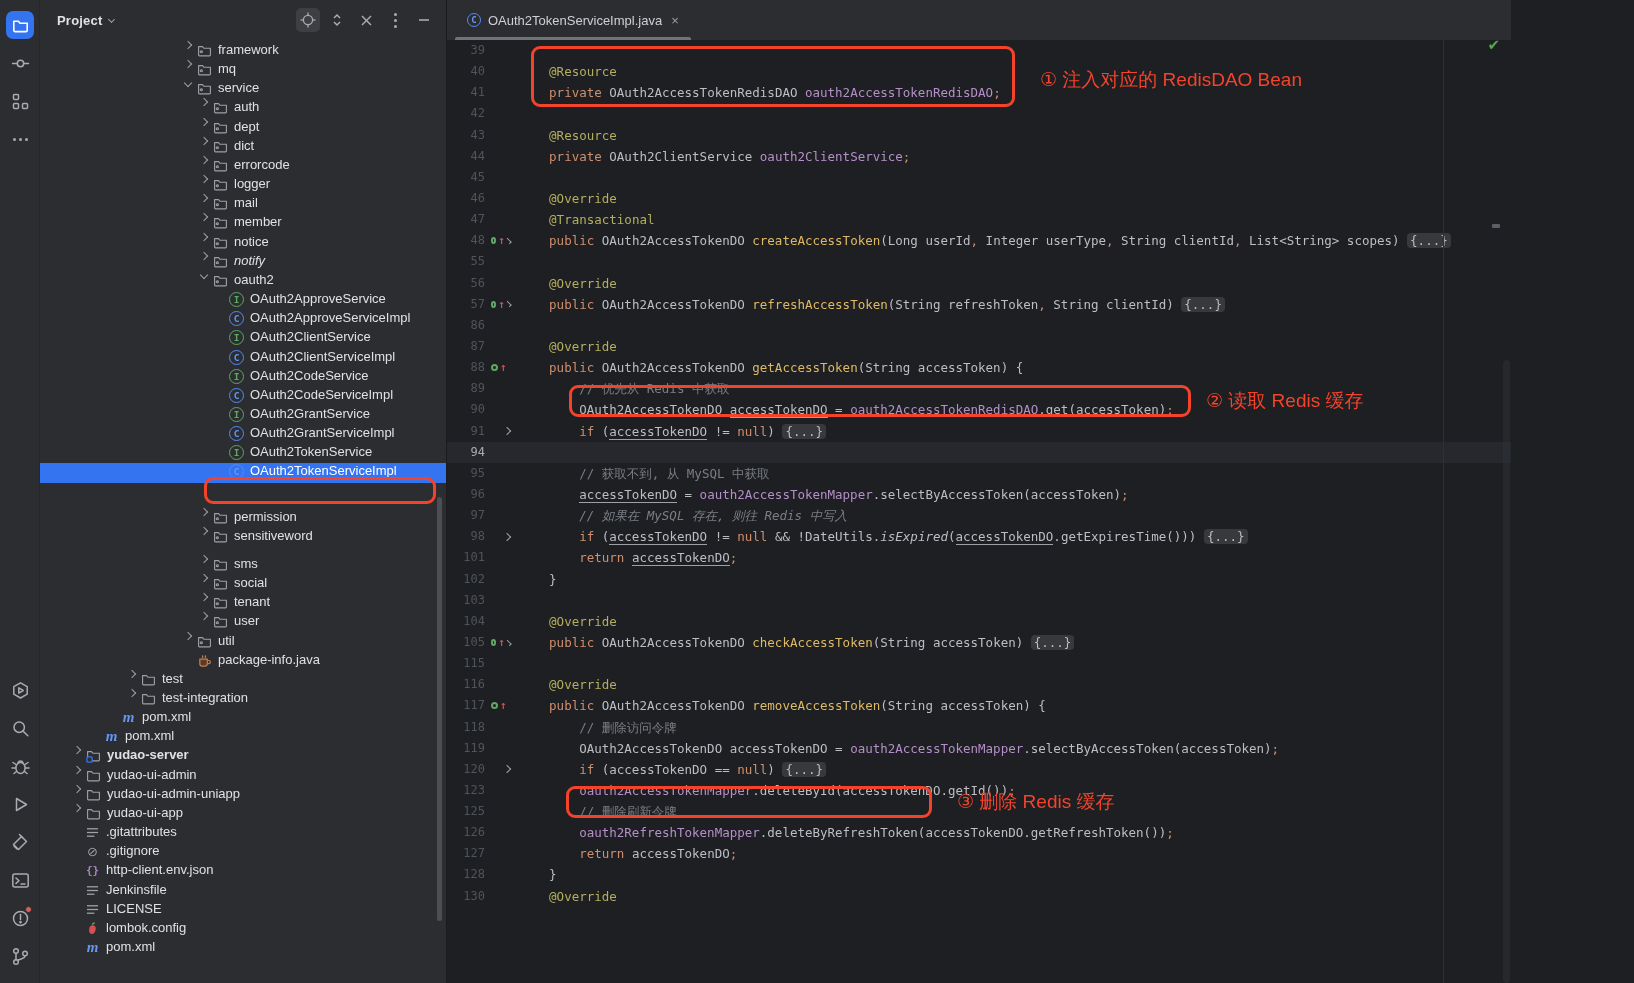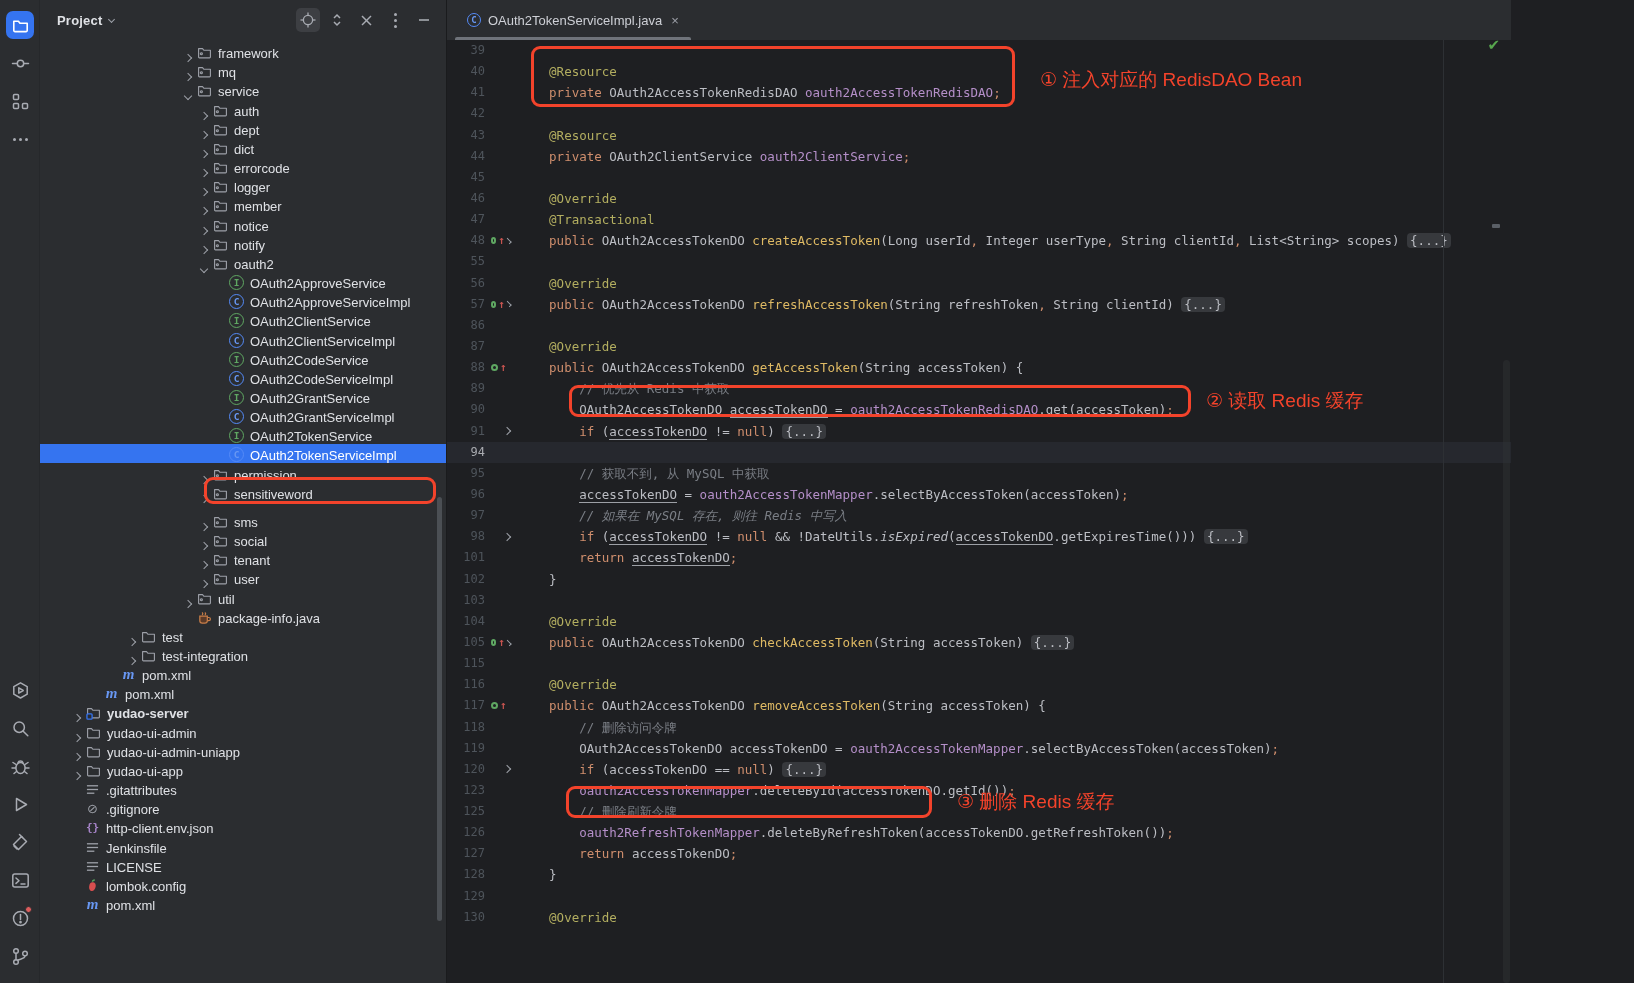--- a/index.html
+++ b/index.html
@@ -23,21 +23,21 @@
   .ppanel{position:absolute;left:40px;top:0;width:407px;height:983px;background:#2B2D30;border-right:1px solid #1A1B1D}
   .phead{height:40px;display:flex;align-items:center;padding:0 10px 0 17px;color:#DFE1E5}
   .phead .title{font-size:13px;font-weight:700;letter-spacing:.2px}
   .phead .sp{flex:1}
   .hbtn{width:24px;height:24px;display:flex;align-items:center;justify-content:center;border-radius:5px;margin-left:5px;color:#A8ABB2;cursor:pointer}
   .hbtn.hl{background:#3D3F43}
   .chev{width:6px;height:6px;border-right:1.6px solid #9DA0A8;border-bottom:1.6px solid #9DA0A8;display:inline-block;transform:rotate(-45deg)}
   .chev.down{transform:rotate(45deg)}
   .chev.sm{width:5px;height:5px;margin-left:7px;margin-top:-2px}
   .tree{position:absolute;left:0;top:40px;width:406px;height:943px;overflow:hidden;padding-top:2px}
-  .trow{display:flex;align-items:flex-end;height:19.17px;font-size:13px;color:#DFE1E5;white-space:nowrap;cursor:pointer}
+  .trow{display:flex;align-items:flex-start;height:19.17px;font-size:13px;color:#DFE1E5;white-space:nowrap;cursor:pointer}
   .trow.sel{background:#3574F0;color:#FFFFFF}
   .trow.b{font-weight:700}
   .tchev{width:17px;flex:none;display:flex;justify-content:center;align-items:center}
   .ticon{width:17px;height:17px;flex:none;display:flex;align-items:center;justify-content:center;margin-right:5px}
   .ticon svg{display:block}
   .ring{width:15px;height:15px;border-radius:50%;display:flex;align-items:center;justify-content:center;font-size:9.5px;font-weight:700;font-family:"DejaVu Sans Mono",monospace}
   .ring.i{border:1.4px solid #5FA762;color:#5FA762}
   .ring.c{border:1.4px solid #548AF7;color:#6897F2}
   .mvn{color:#6897F2;font:italic 700 15px "Liberation Serif",serif}
   .igng{color:#9DA0A8;font-size:13px}
@@ -327,35 +327,47 @@
         <div class="trow" style="padding-left: 155px;">
           <span class="tchev">
             <span class="chev"></span>
           </span>
           <span class="ticon">
             <svg width="15" height="15" viewBox="0 0 16 16" fill="none" stroke="#9DA0A8" stroke-width="1.2" stroke-linejoin="round">
               <path d="M1.7 3.8h4.2l1.4 1.8h7v7.2a.9.9 0 0 1-.9.9H2.6a.9.9 0 0 1-.9-.9z"></path>
               <circle cx="4.6" cy="9.3" r="1.1"></circle>
             </svg>
           </span>
+          <span>mail</span>
+        </div>
+        <div class="trow" style="padding-left: 155px;">
+          <span class="tchev">
+            <span class="chev"></span>
+          </span>
+          <span class="ticon">
+            <svg width="15" height="15" viewBox="0 0 16 16" fill="none" stroke="#9DA0A8" stroke-width="1.2" stroke-linejoin="round">
+              <path d="M1.7 3.8h4.2l1.4 1.8h7v7.2a.9.9 0 0 1-.9.9H2.6a.9.9 0 0 1-.9-.9z"></path>
+              <circle cx="4.6" cy="9.3" r="1.1"></circle>
+            </svg>
+          </span>
           <span>member</span>
         </div>
         <div class="trow" style="padding-left: 155px;">
           <span class="tchev">
             <span class="chev"></span>
           </span>
           <span class="ticon">
             <svg width="15" height="15" viewBox="0 0 16 16" fill="none" stroke="#9DA0A8" stroke-width="1.2" stroke-linejoin="round">
               <path d="M1.7 3.8h4.2l1.4 1.8h7v7.2a.9.9 0 0 1-.9.9H2.6a.9.9 0 0 1-.9-.9z"></path>
               <circle cx="4.6" cy="9.3" r="1.1"></circle>
             </svg>
           </span>
           <span>notice</span>
         </div>
-        <div class="trow" style="padding-left: 155px;">
+        <div class="trow" style="padding-left: 155px; font-style: italic;">
           <span class="tchev">
             <span class="chev"></span>
           </span>
           <span class="ticon">
             <svg width="15" height="15" viewBox="0 0 16 16" fill="none" stroke="#9DA0A8" stroke-width="1.2" stroke-linejoin="round">
               <path d="M1.7 3.8h4.2l1.4 1.8h7v7.2a.9.9 0 0 1-.9.9H2.6a.9.9 0 0 1-.9-.9z"></path>
               <circle cx="4.6" cy="9.3" r="1.1"></circle>
             </svg>
           </span>
           <span>notify</span>
@@ -435,21 +447,21 @@
           </span>
           <span>OAuth2TokenService</span>
         </div>
         <div class="trow sel" style="padding-left: 171px;">
           <span class="tchev"></span>
           <span class="ticon">
             <span class="ring c">C</span>
           </span>
           <span>OAuth2TokenServiceImpl</span>
         </div>
-        <div class="trow" style="padding-left: 155px;">
+        <div class="trow" style="padding-left: 155px; margin-top: 26px;">
           <span class="tchev">
             <span class="chev"></span>
           </span>
           <span class="ticon">
             <svg width="15" height="15" viewBox="0 0 16 16" fill="none" stroke="#9DA0A8" stroke-width="1.2" stroke-linejoin="round">
               <path d="M1.7 3.8h4.2l1.4 1.8h7v7.2a.9.9 0 0 1-.9.9H2.6a.9.9 0 0 1-.9-.9z"></path>
               <circle cx="4.6" cy="9.3" r="1.1"></circle>
             </svg>
           </span>
           <span>permission</span>
@@ -728,21 +740,20 @@
         <div class="cl"><span class="ln">116</span><span class="gut"></span><span class="src" style="padding-left: 34.1px;"><span class="tk-a">@Override</span></span></div>
         <div class="cl"><span class="ln">117</span><span class="gut"><span class="ov"></span><span class="ar">↑</span></span><span class="src" style="padding-left: 34.1px;"><span class="tk-k">public </span><span class="tk-t">OAuth2AccessTokenDO </span><span class="tk-m">removeAccessToken</span><span class="tk-t">(String accessToken) {</span></span></div>
         <div class="cl"><span class="ln">118</span><span class="gut"></span><span class="src" style="padding-left: 64.2px;"><span class="tk-c">// 删除访问令牌</span></span></div>
         <div class="cl"><span class="ln">119</span><span class="gut"></span><span class="src" style="padding-left: 64.2px;"><span class="tk-t">OAuth2AccessTokenDO accessTokenDO = </span><span class="tk-f">oauth2AccessTokenMapper</span><span class="tk-t">.selectByAccessToken(accessToken)</span><span class="tk-s">;</span></span></div>
         <div class="cl"><span class="ln">120</span><span class="gut"><span class="chev fg"></span></span><span class="src" style="padding-left: 64.2px;"><span class="tk-k">if </span><span class="tk-t">(accessTokenDO == </span><span class="tk-k">null</span><span class="tk-t">) </span><span class="tk-F">{...}</span></span></div>
         <div class="cl"><span class="ln">123</span><span class="gut"></span><span class="src" style="padding-left: 64.2px;"><span class="tk-f">oauth2AccessTokenMapper</span><span class="tk-t">.deleteById(accessTokenDO.getId())</span><span class="tk-s">;</span></span></div>
         <div class="cl"><span class="ln">125</span><span class="gut"></span><span class="src" style="padding-left: 64.2px;"><span class="tk-c">// 删除刷新令牌</span></span></div>
         <div class="cl"><span class="ln">126</span><span class="gut"></span><span class="src" style="padding-left: 64.2px;"><span class="tk-f">oauth2RefreshTokenMapper</span><span class="tk-t">.deleteByRefreshToken(accessTokenDO.getRefreshToken())</span><span class="tk-s">;</span></span></div>
         <div class="cl"><span class="ln">127</span><span class="gut"></span><span class="src" style="padding-left: 64.2px;"><span class="tk-k">return </span><span class="tk-t">accessTokenDO</span><span class="tk-s">;</span></span></div>
         <div class="cl"><span class="ln">128</span><span class="gut"></span><span class="src" style="padding-left: 34.1px;"><span class="tk-t">}</span></span></div>
-        <div class="cl"><span class="ln">129</span><span class="gut"></span><span class="src" style="padding-left: 4px;"></span></div>
         <div class="cl"><span class="ln">130</span><span class="gut"></span><span class="src" style="padding-left: 34.1px;"><span class="tk-a">@Override</span></span></div>
       </div>
     <div class="guide"></div>
     <div class="check">✔</div>
     <div class="tick"></div>
     <div class="escroll"></div>
   </div>
 
   <div id="overlays">
       <div class="rbox" style="left: 531px; top: 46px; width: 484px; height: 61px;"></div>

